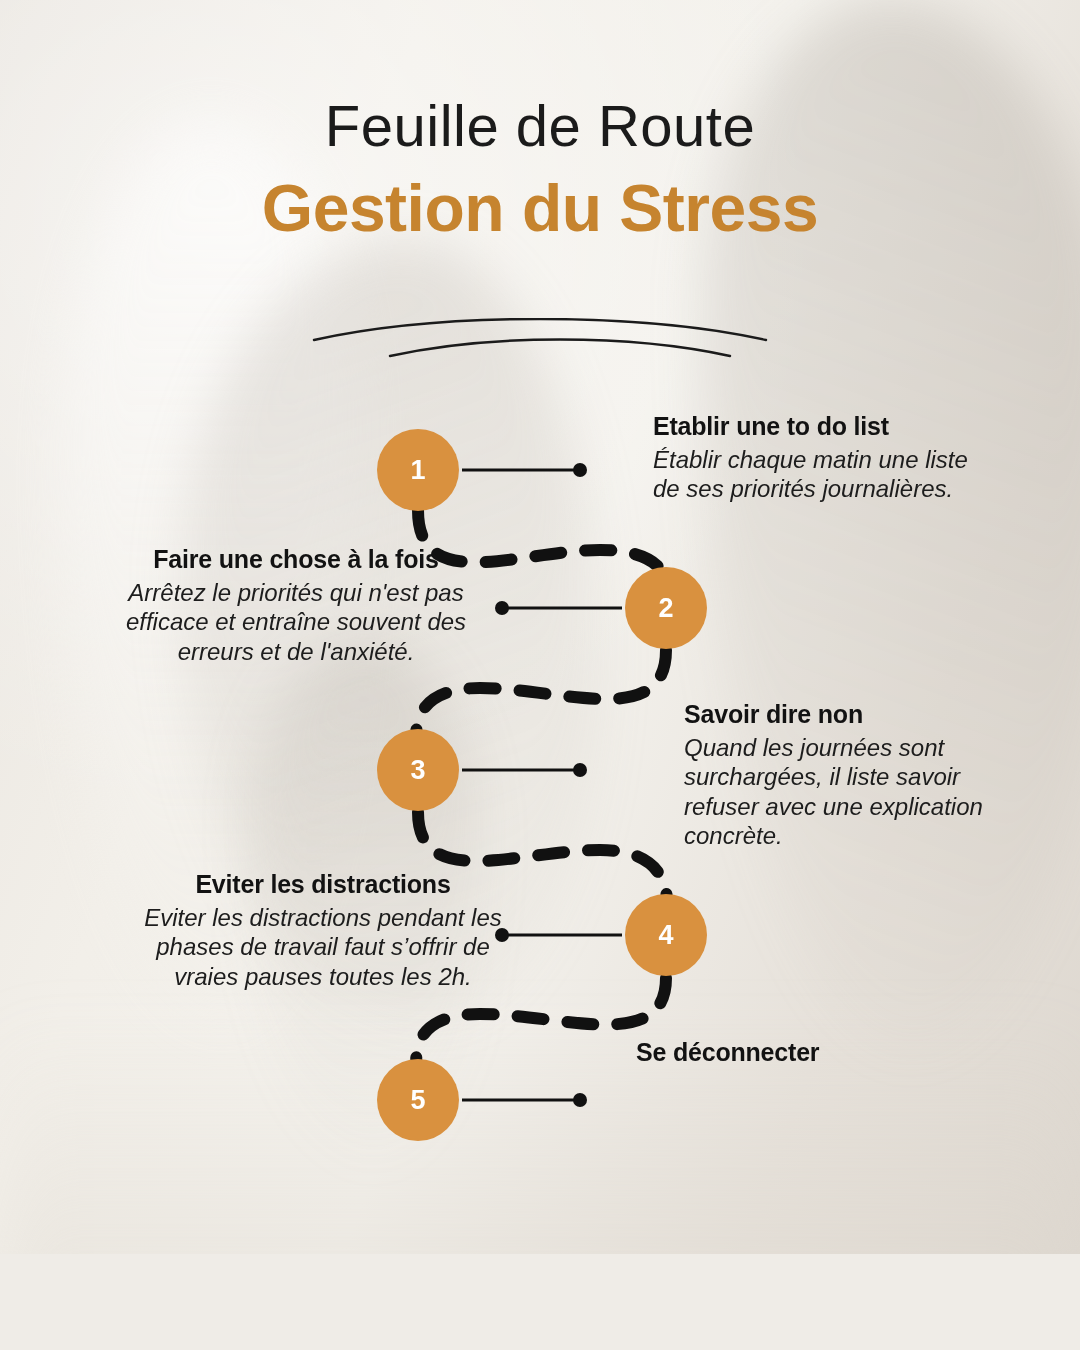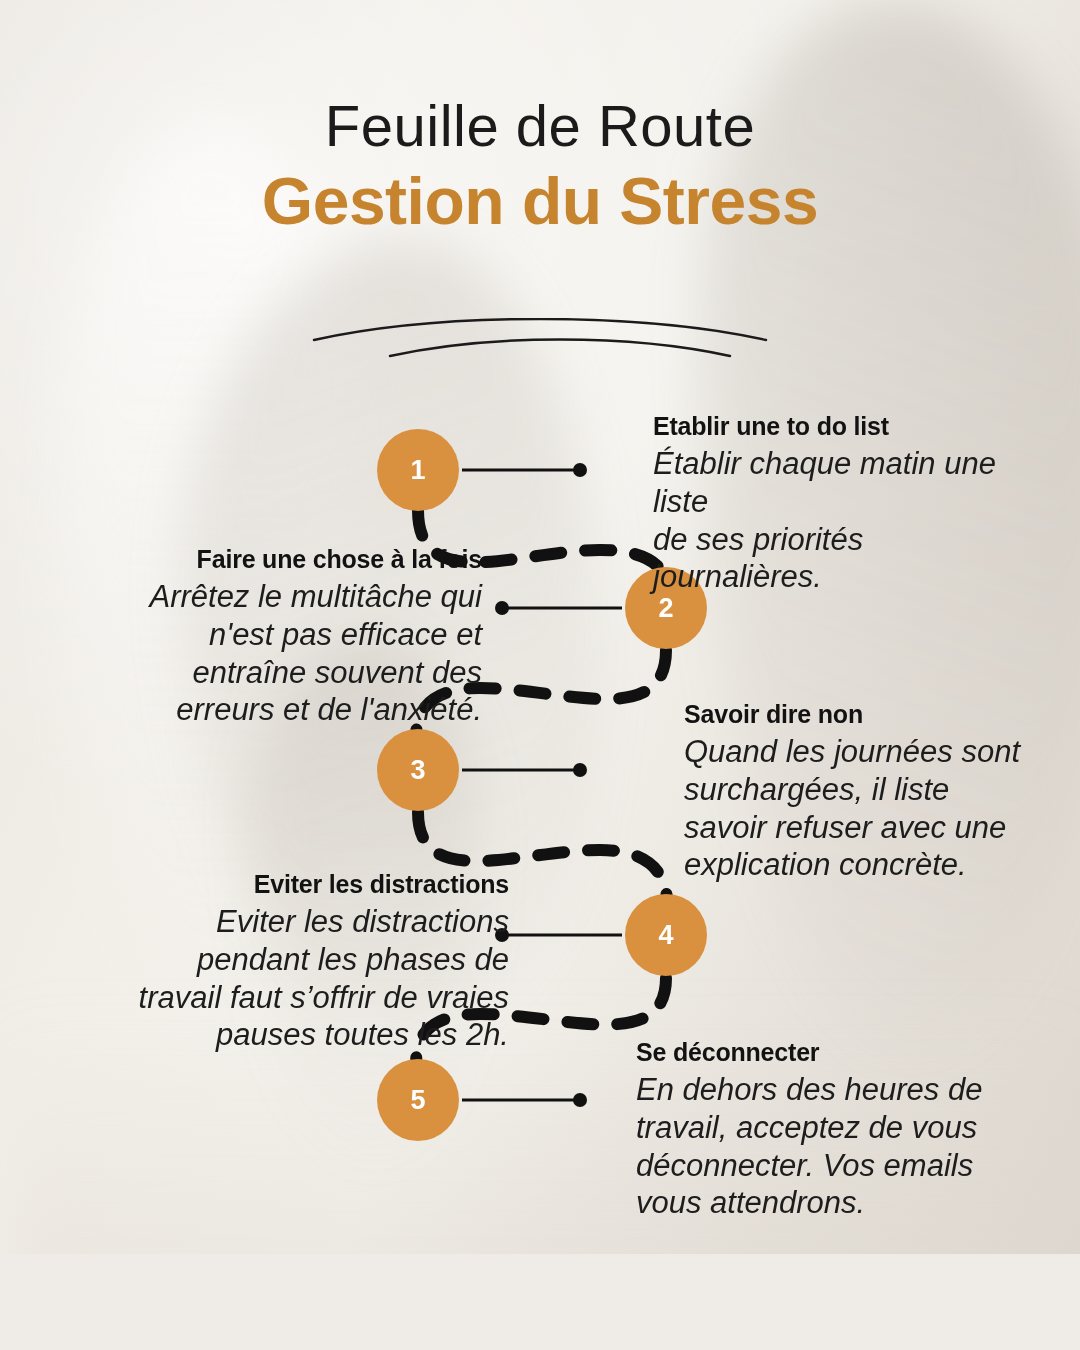--- a/index.html
+++ b/index.html
@@ -69,21 +69,21 @@
     text-align: center;
   }
   .title-top {
     font-size: 58px;
     font-weight: 400;
     color: #1b1b1b;
     letter-spacing: 0.5px;
     line-height: 1.05;
   }
   .title-main {
-    margin-top: 10px;
+    margin-top: 17px;
     font-size: 66px;
     font-weight: 800;
     color: #c6842f;
     letter-spacing: -0.5px;
     line-height: 1.05;
   }
 
   
   .arc {
     position: absolute;
@@ -115,31 +115,31 @@
     display: flex;
     align-items: center;
     justify-content: center;
   }
 
   .step-text {
     position: absolute;
     width: 352px;
   }
   .step-text.right { text-align: left; }
-  .step-text.left  { text-align: right; }
+  .step-text.left  { text-align: center; }
 
   .step-title {
     font-size: 25px;
     font-weight: 800;
     color: #121212;
     letter-spacing: -0.2px;
     margin-bottom: 4px;
   }
   .step-desc {
-    font-size: 31px;
+    font-size: 24px;
     font-style: italic;
     color: #1d1d1d;
     line-height: 1.22;
     white-space: pre-line;
   }
 </style>
 </head>
 <body>
 
 <div class="canvas">
@@ -210,32 +210,31 @@
     </div>
 
     <div class="step-text right" style="left:636px; top:12px;margin-left:17px;">
       <div class="step-title">Etablir une to do list</div>
       <div class="step-desc">Établir chaque matin une liste
 de ses priorités journalières.</div>
     </div>
 
     <div class="step-text left" style="left:110px; top:145px; width:372px;">
       <div class="step-title">Faire une chose à la fois</div>
-      <div class="step-desc">Arrêtez le multitâche qui n'est pas efficace et entraîne souvent des erreurs et de l'anxiété.</div>
+      <div class="step-desc">Arrêtez le priorités qui n'est pas efficace et entraîne souvent des erreurs et de l'anxiété.</div>
     </div>
 
     <div class="step-text right" style="left:636px; top:300px; width:356px;margin-left:48px;">
       <div class="step-title">Savoir dire non</div>
       <div class="step-desc">Quand les journées sont surchargées, il liste savoir refuser avec une explication concrète.</div>
     </div>
 
     <div class="step-text left" style="left:105px; top:470px; width:372px;margin-left:32px;">
       <div class="step-title">Eviter les distractions</div>
       <div class="step-desc">Eviter les distractions pendant les phases de travail faut s’offrir de vraies pauses toutes les 2h.</div>
     </div>
 
     <div class="step-text right" style="left:636px; top:638px; width:348px;">
       <div class="step-title">Se déconnecter</div>
-      <div class="step-desc">En dehors des heures de travail, acceptez de vous déconnecter. Vos emails vous attendrons.</div>
     </div>
 
   </div>
 </div>
 
 </body></html>

